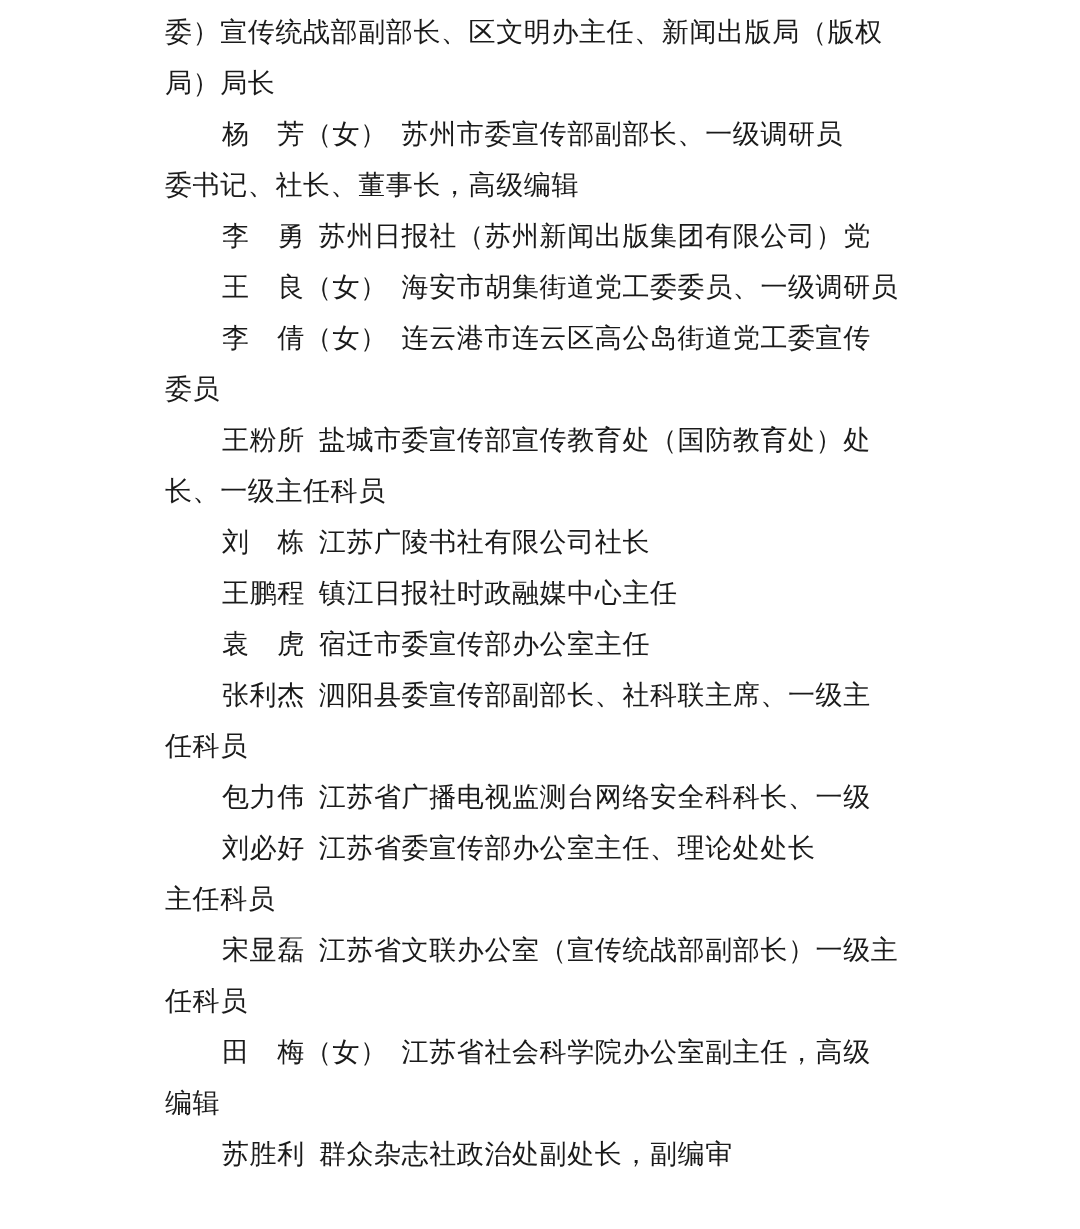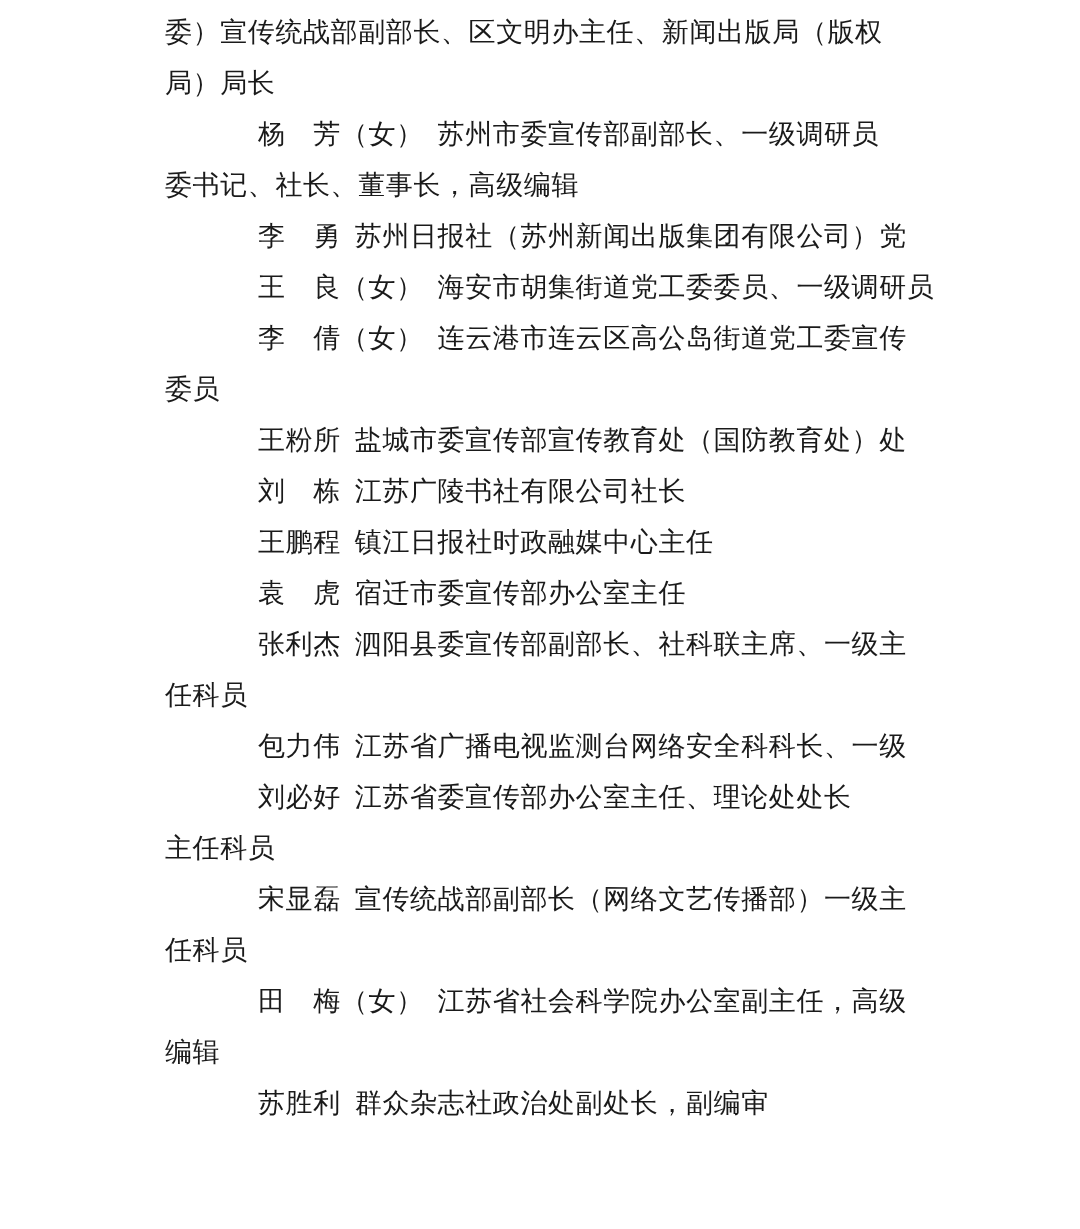--- a/index.html
+++ b/index.html
@@ -27,21 +27,20 @@
       font-size: 27px;
       white-space: nowrap;
       letter-spacing: 0.6px;
     }
     .line.indent {
       padding-left: 57px;
     }
     .name {
       display: inline-block;
       margin-right: 14px;
-      margin-left: 36px;
     }
   </style>
 </head>
 <body>
 
 <div class="page">
   <div class="line">
     <span>委）宣传统战部副部长、区文明办主任、新闻出版局（版权</span>
   </div>
   <div class="line">
@@ -61,20 +60,23 @@
   </div>
   <div class="line indent">
     <span class="name">李　倩（女）</span><span>连云港市连云区高公岛街道党工委宣传</span>
   </div>
   <div class="line">
     <span>委员</span>
   </div>
   <div class="line indent">
     <span class="name">王粉所</span><span>盐城市委宣传部宣传教育处（国防教育处）处</span>
   </div>
+  <div class="line">
+    <span>长、一级主任科员</span>
+  </div>
   <div class="line indent">
     <span class="name">刘　栋</span><span>江苏广陵书社有限公司社长</span>
   </div>
   <div class="line indent">
     <span class="name">王鹏程</span><span>镇江日报社时政融媒中心主任</span>
   </div>
   <div class="line indent">
     <span class="name">袁　虎</span><span>宿迁市委宣传部办公室主任</span>
   </div>
   <div class="line indent">
@@ -86,21 +88,21 @@
   <div class="line indent">
     <span class="name">包力伟</span><span>江苏省广播电视监测台网络安全科科长、一级</span>
   </div>
   <div class="line indent">
     <span class="name">刘必好</span><span>江苏省委宣传部办公室主任、理论处处长</span>
   </div>
   <div class="line">
     <span>主任科员</span>
   </div>
   <div class="line indent">
-    <span class="name">宋显磊</span><span>宣传统战部副部长（网络文艺传播部）一级主</span>
+    <span class="name">宋显磊</span><span>江苏省文联办公室（宣传统战部副部长）一级主</span>
   </div>
   <div class="line">
     <span>任科员</span>
   </div>
   <div class="line indent">
     <span class="name">田　梅（女）</span><span>江苏省社会科学院办公室副主任，高级</span>
   </div>
   <div class="line">
     <span>编辑</span>
   </div>

